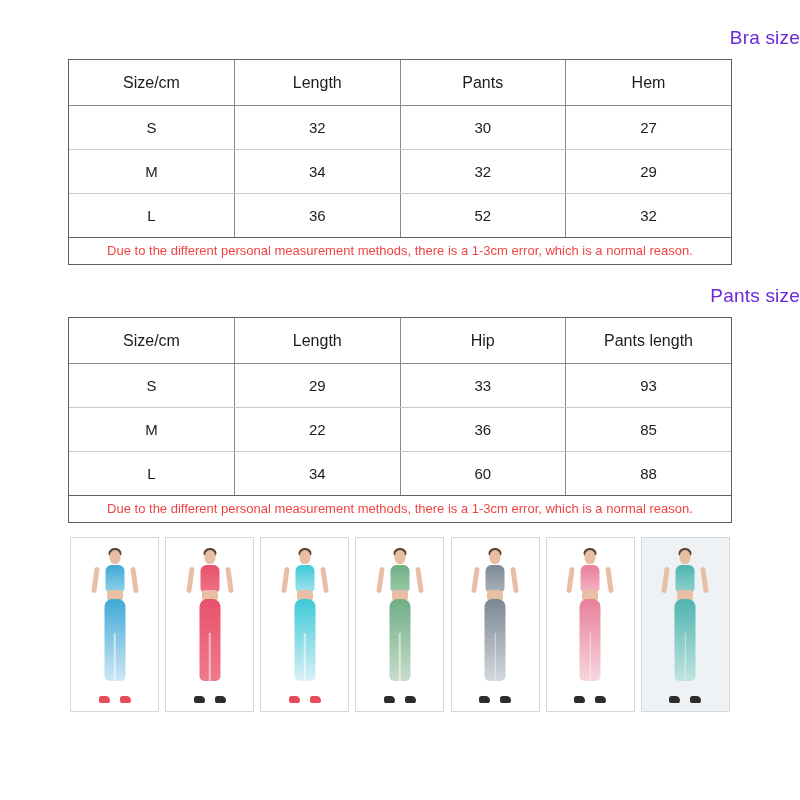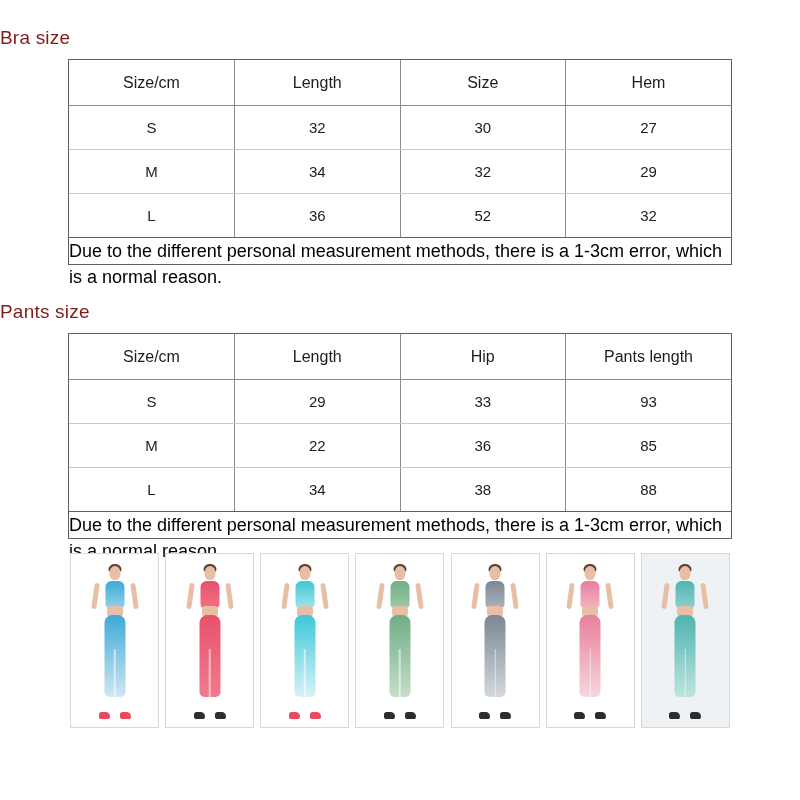--- a/index.html
+++ b/index.html
@@ -16,28 +16,28 @@
     position: relative;
   }
   .page {
     width: 800px;
     height: 800px;
     position: relative;
   }
 
   
   .section-title {
-    text-align: left;
+    text-align: right;
     font-size: 19px;
-    color: #7f1d1d;
+    color: #6d28d9;
     font-family: "Liberation Sans", sans-serif;
     letter-spacing: 0.2px;
   }
   #bra-title { margin-top: 27px; }
-  #pants-title { margin-top: 36px; }
+  #pants-title { margin-top: 20px; }
 
   .color-title {
     text-align: center;
     font-size: 26px;
     color: #1a1a1a;
     margin-top: 34px;
     letter-spacing: 0.3px;
   }
 
   
@@ -74,22 +74,23 @@
     height: 41px;
     font-size: 15px;
   }
   table.size-table tbody tr:last-child td {
     border-bottom: none;
   }
   .note-row {
     border-top: 1px solid #5f5f5f;
     height: 26px;
     line-height: 26px;
-    font-size: 18px;
-    color: #000000;
+    text-align: center;
+    font-size: 13px;
+    color: #ef4444;
   }
 
   
   .color-strip {
     margin: 14px auto 0 auto;
     width: 660px;
     display: flex;
     justify-content: space-between;
   }
   .color-card {
@@ -200,21 +201,21 @@
 <div class="page">
 
   <div class="section-title" id="bra-title">Bra size</div>
 
   <div class="table-wrap">
     <table class="size-table">
       <thead>
         <tr>
           <th>Size/cm</th>
           <th>Length</th>
-          <th>Size</th>
+          <th>Pants</th>
           <th>Hem</th>
         </tr>
       </thead>
       <tbody>
         <tr>
           <td>S</td>
           <td>32</td>
           <td>30</td>
           <td>27</td>
         </tr>
@@ -256,21 +257,21 @@
         </tr>
         <tr>
           <td>M</td>
           <td>22</td>
           <td>36</td>
           <td>85</td>
         </tr>
         <tr>
           <td>L</td>
           <td>34</td>
-          <td>38</td>
+          <td>60</td>
           <td>88</td>
         </tr>
       </tbody>
     </table>
     <div class="note-row">Due to the different personal measurement methods, there is a 1-3cm error, which is a normal reason.</div>
   </div>
 
 
   <div class="color-strip">
 

